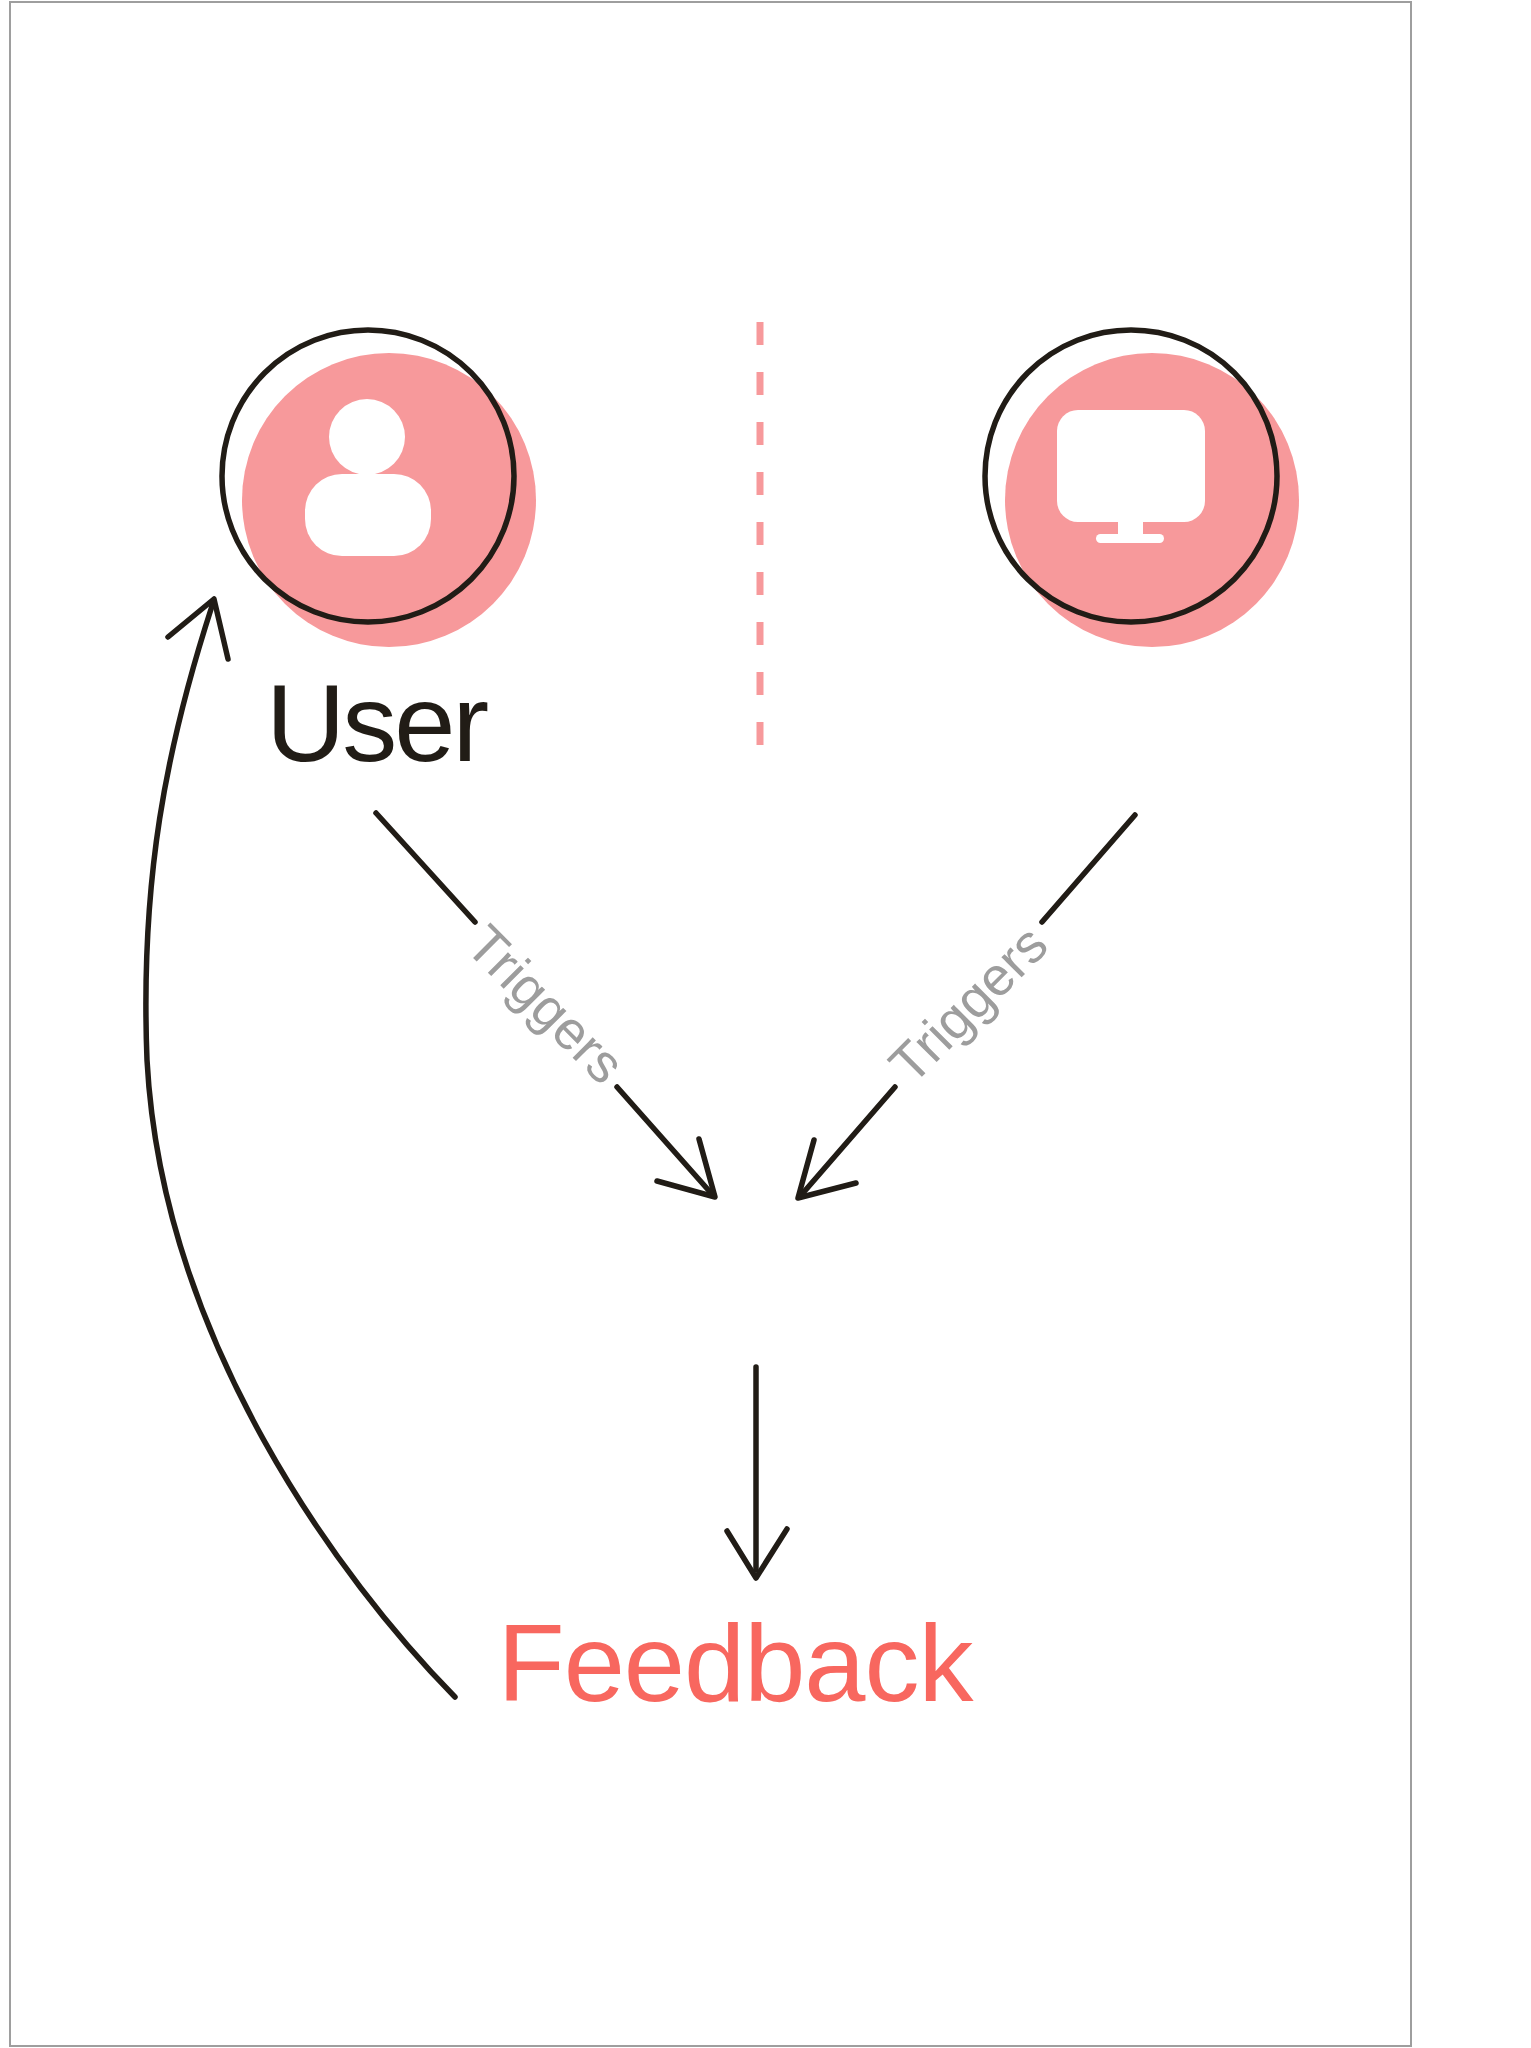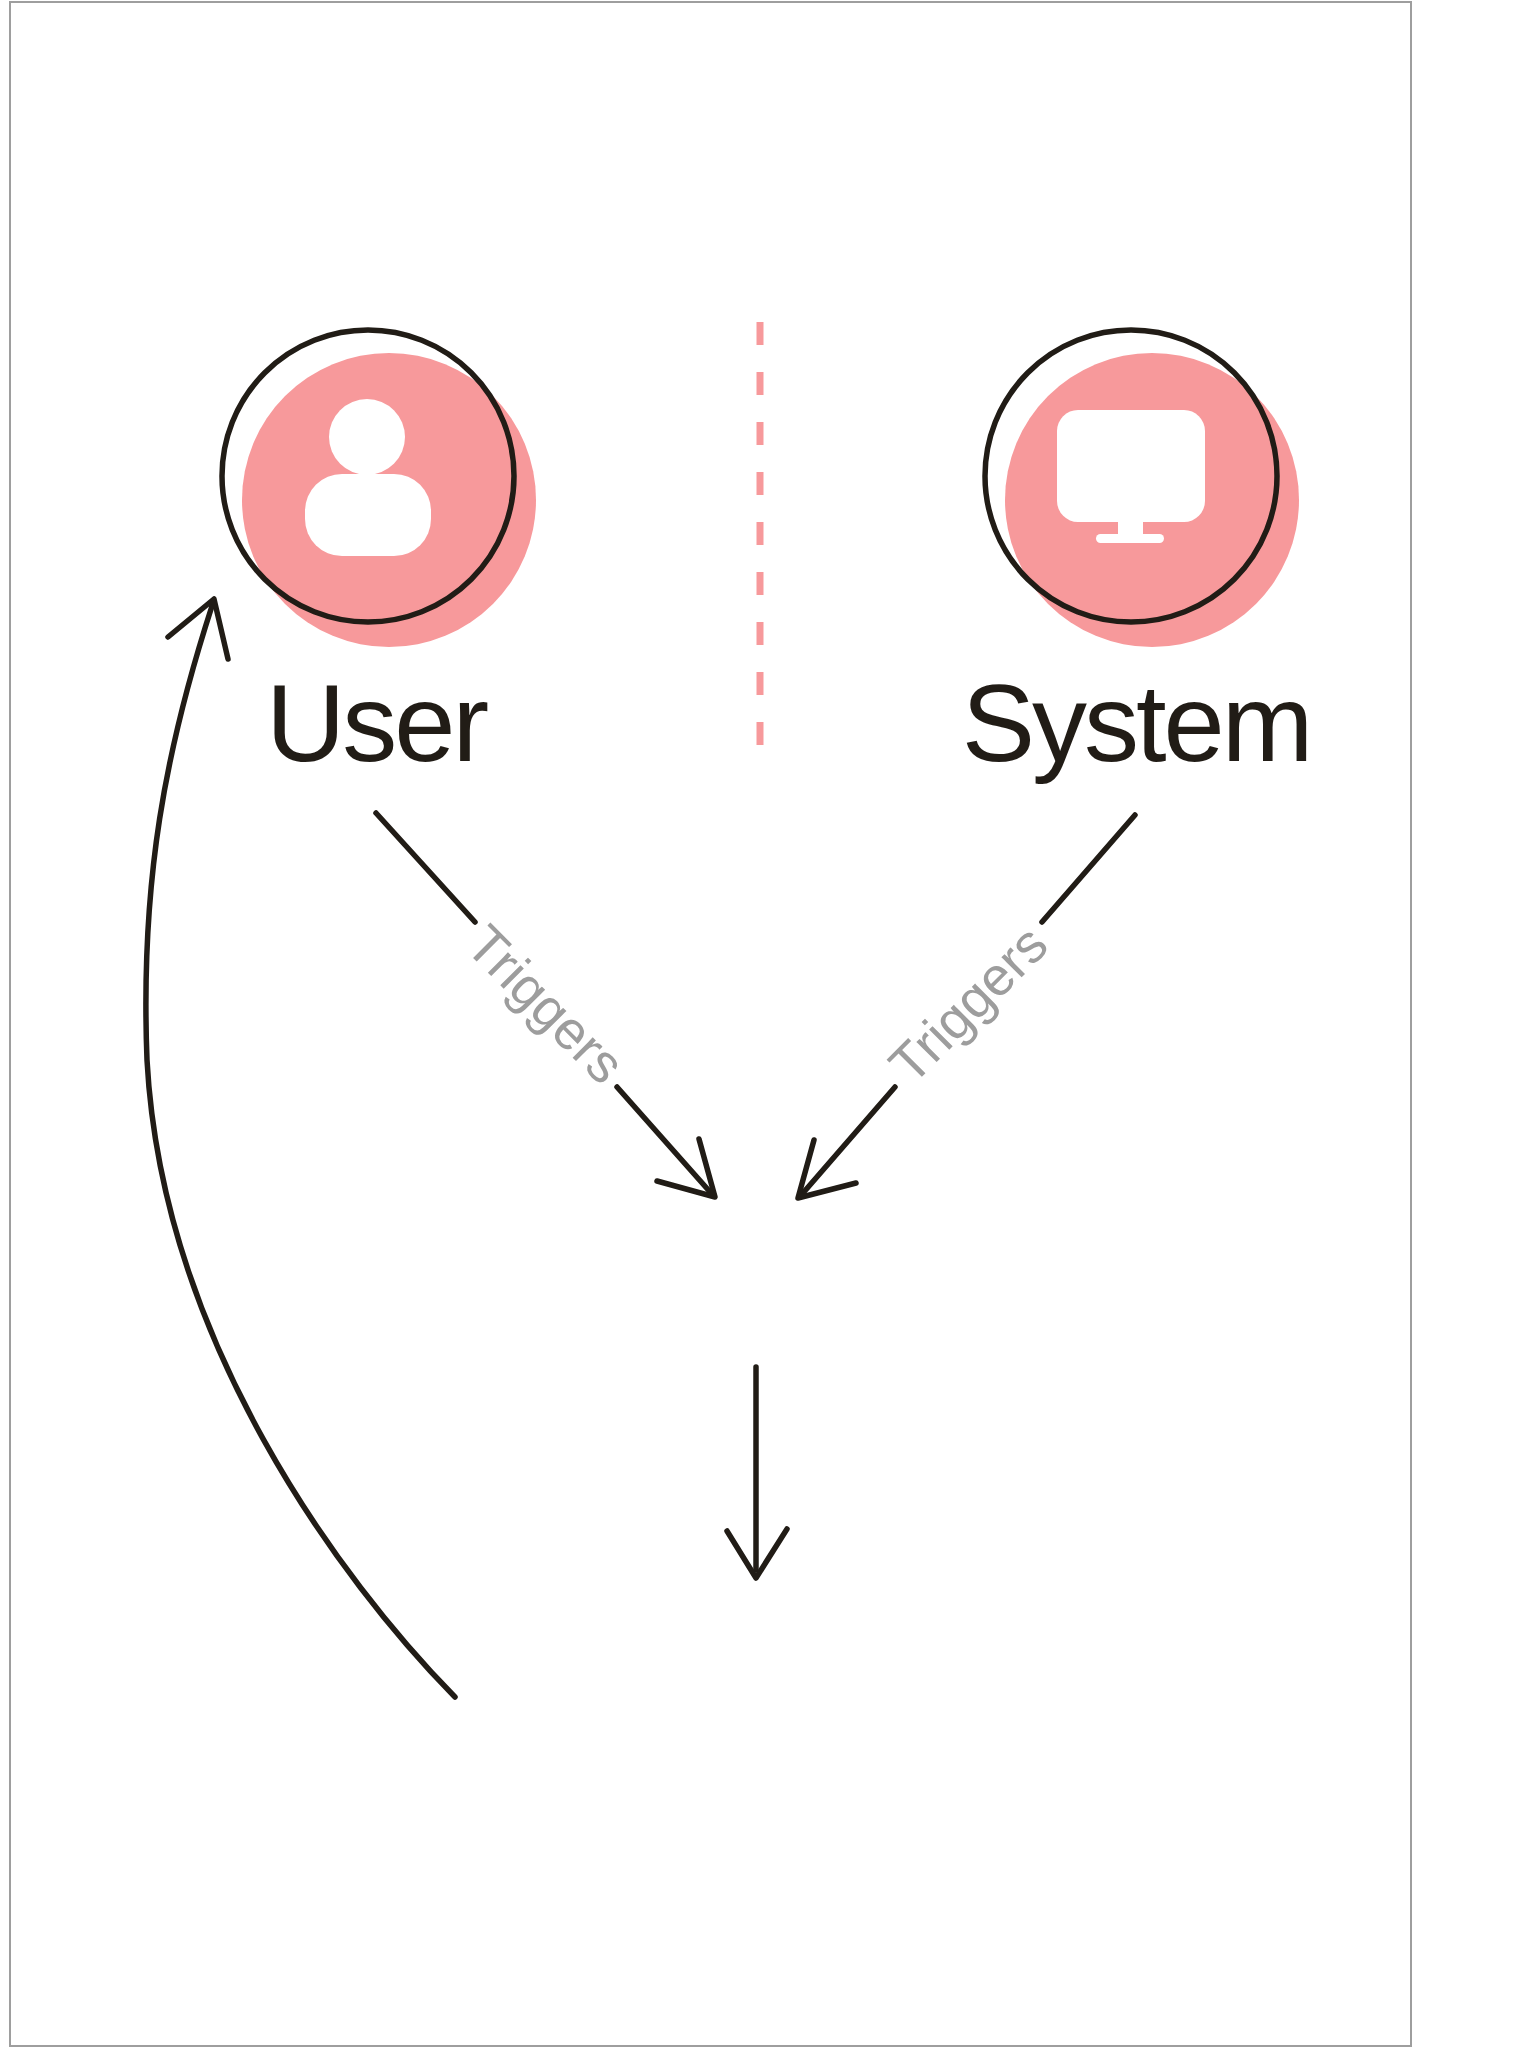--- a/index.html
+++ b/index.html
@@ -117,21 +117,21 @@
     </g>
 
     <g class="stroke">
       <path d="M 455 1697 C 340 1580, 162 1340, 147 1060 C 140 880, 166 748, 212 606"></path>
       <path d="M 168 637 L 214 599 L 228 659"></path>
     </g>
   </svg>
 
   <div class="label actor-label label-user">User</div>
 
-  <div class="label actor-label label-system">System</div>
 
   <div class="edge-label edge-label-left">Triggers</div>
 
   <div class="edge-label edge-label-right">Triggers</div>
 
 
+  <div class="label label-feedback">Feedback</div>
 
 </div>
 
 </body></html>

